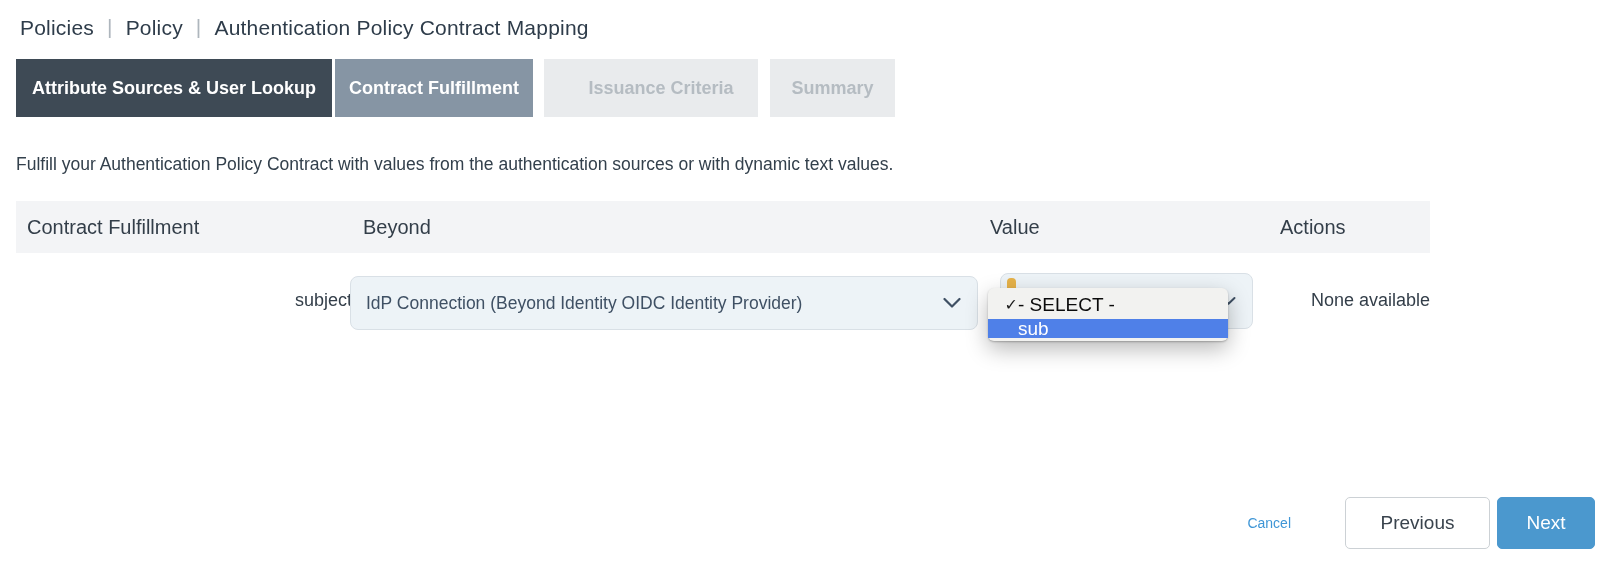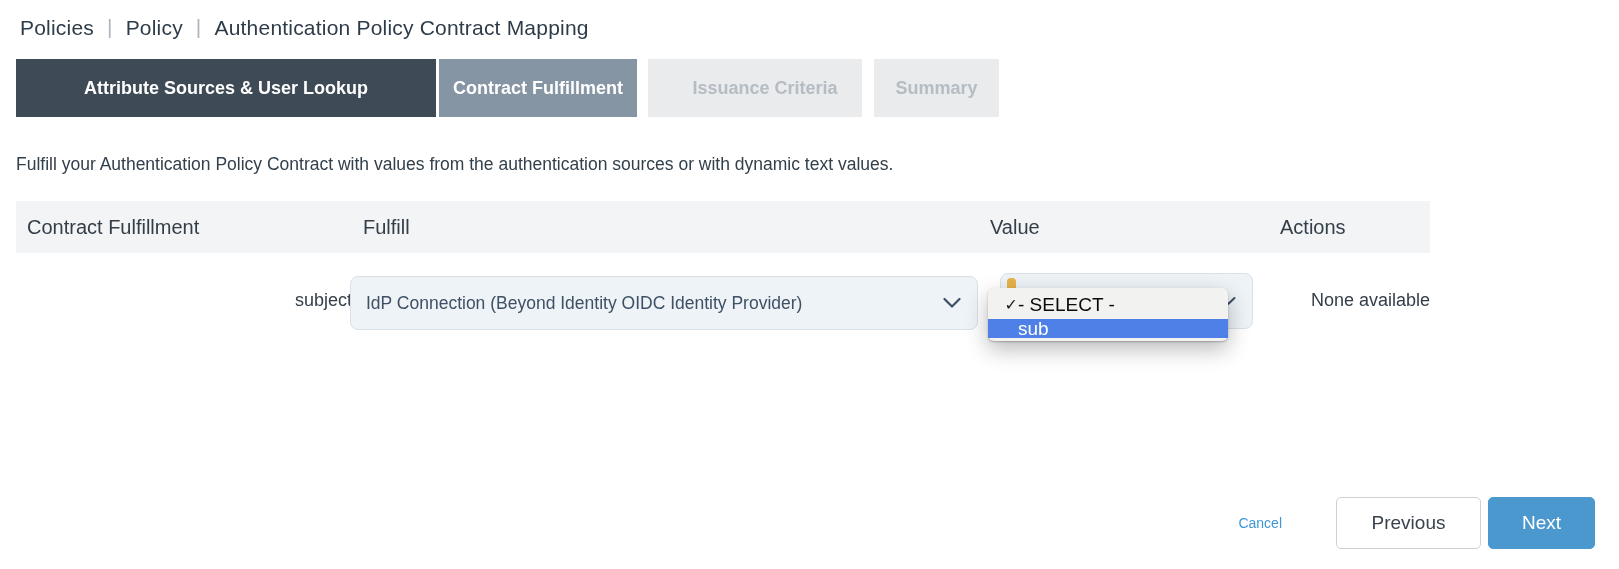--- a/index.html
+++ b/index.html
@@ -8,21 +8,21 @@
 
   
   .titlebar { margin:16px 0 0 20px; font-size:21px; font-weight:500;
     color:#2e3c4a; letter-spacing:.2px; }
   .titlebar .sep { color:#aeb6bd; font-weight:300; margin:0 13px; position:relative; top:-1px; }
 
   
   .tabs { display:flex; margin:19px 0 0 16px; height:58px; }
   .tab { display:flex; align-items:center; justify-content:center;
     font-size:18px; font-weight:bold; white-space:nowrap; cursor:default; }
-  .tab-visited { background:#3e4a55; color:#ffffff; width:420px; margin-right:3px; }
+  .tab-visited { background:#3e4a55; color:#ffffff; width:316px; margin-right:3px; }
   .tab-active  { background:#8695a4; color:#ffffff; width:198px; margin-right:11px; }
   .tab-disabled{ background:#e9ebed; color:#b5bcc2; margin-right:12px; }
   .tab-issuance{ width:214px;padding-left:20px; }
   .tab-summary { width:125px; margin-right:0; }
 
   
   .description { margin:37px 0 0 16px; font-size:17.5px; color:#33404c; }
 
   
   .grid-row { display:grid; grid-template-columns:336px 627px 290px 161px; }
@@ -52,21 +52,21 @@
   .menu-item { display:flex; align-items:center; height:29px; padding-left:8px; cursor:pointer; }
   .menu-check { width:22px; font-size:16px; color:#1a1a1a; }
   .menu-item-highlight { background:#4f80e8; color:#ffffff; height:19px; padding-left:30px; }
 
   
   .footer { position:absolute; top:497px; right:24px; display:flex; align-items:center; height:52px; }
   .link-cancel { color:#3f96d6; font-size:14px; margin-right:54px; cursor:pointer; text-decoration:none; }
   .btn { height:52px; border-radius:5px; font-size:19px; display:flex; align-items:center;
     justify-content:center; cursor:pointer; font-family:"Liberation Sans", sans-serif; }
   .btn-previous { width:145px; background:#ffffff; border:1px solid #ccd1d5; color:#39434d; margin-right:7px; }
-  .btn-next { width:107px; background:#4b98ce; border:1px solid #4b98ce; color:#ffffff; }
+  .btn-next { width:98px; background:#4b98ce; border:1px solid #4b98ce; color:#ffffff; }
 
   svg.chevron { display:block; }
 </style>
 </head>
 <body>
 
 <div class="titlebar">
   <span>Policies</span><span class="sep">|</span><span>Policy</span><span class="sep">|</span><span>Authentication Policy Contract Mapping</span>
 </div>
 
@@ -74,21 +74,21 @@
   <div class="tab tab-visited">Attribute Sources &amp; User Lookup</div>
   <div class="tab tab-active">Contract Fulfillment</div>
   <div class="tab tab-disabled tab-issuance">Issuance Criteria</div>
   <div class="tab tab-disabled tab-summary">Summary</div>
 </div>
 
 <div class="description">Fulfill your Authentication Policy Contract with values from the authentication sources or with dynamic text values.</div>
 
 <div class="grid-row thead">
   <div>Contract Fulfillment</div>
-  <div>Fulfill</div>
+  <div>Beyond</div>
   <div>Value</div>
   <div>Actions</div>
 </div>
 
 <div class="grid-row tbody-row">
   <div class="cell-contract">subject</div>
 
   <div>
     <div class="select-box source-select">
       <span>IdP Connection (Beyond Identity OIDC Identity Provider)</span>

